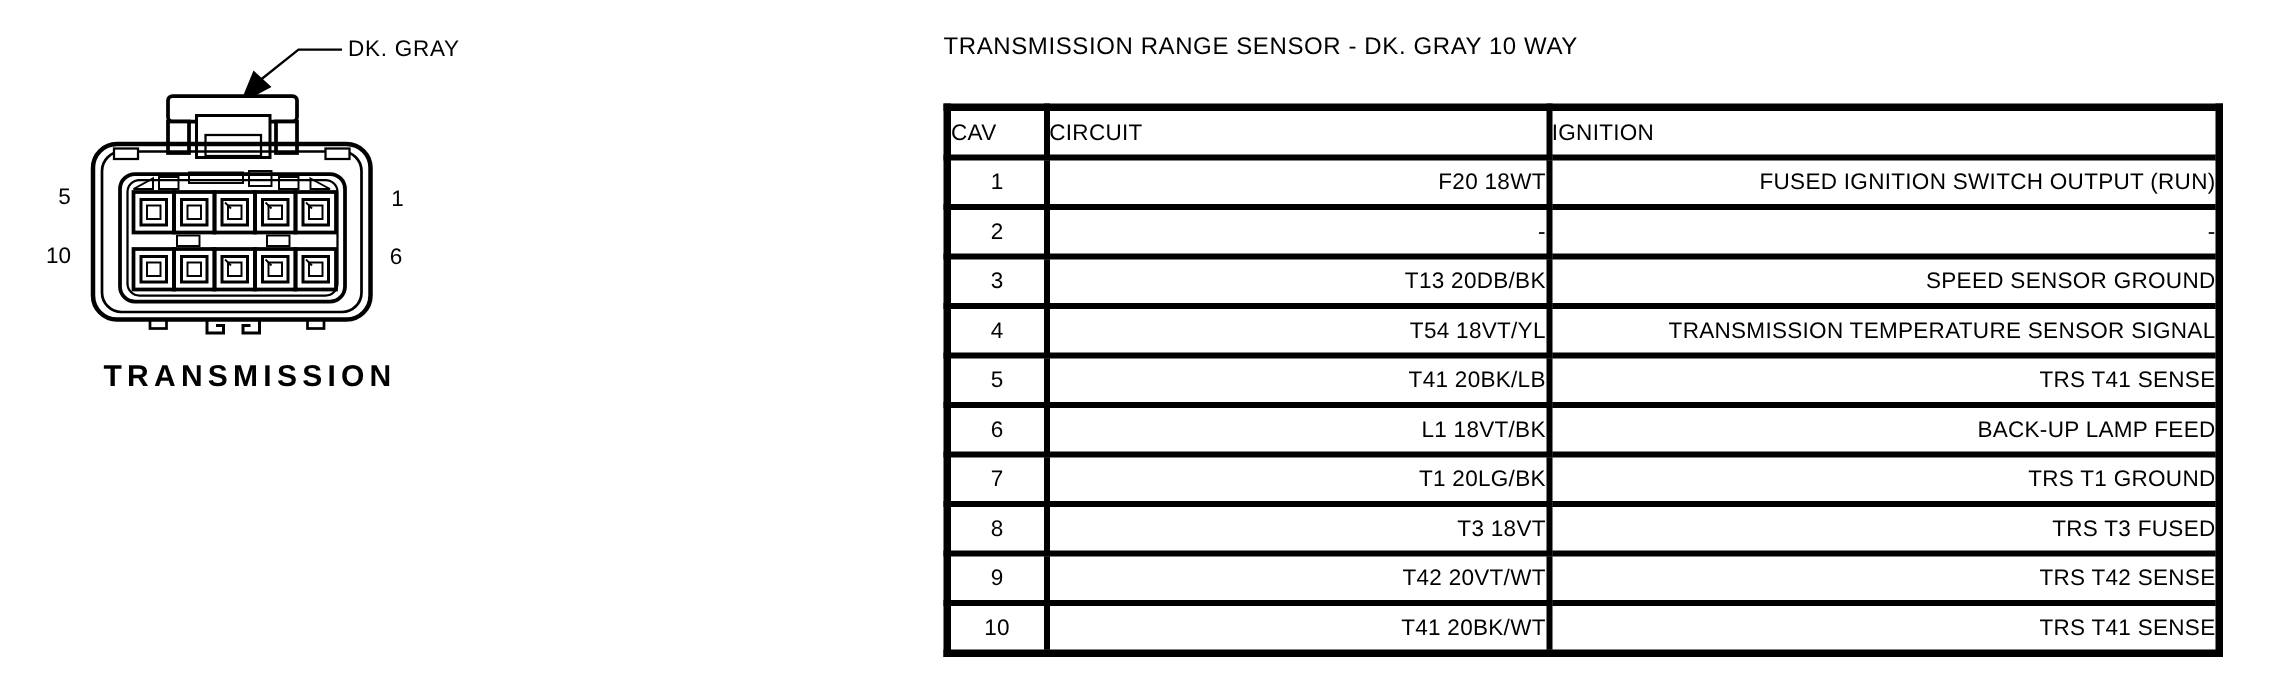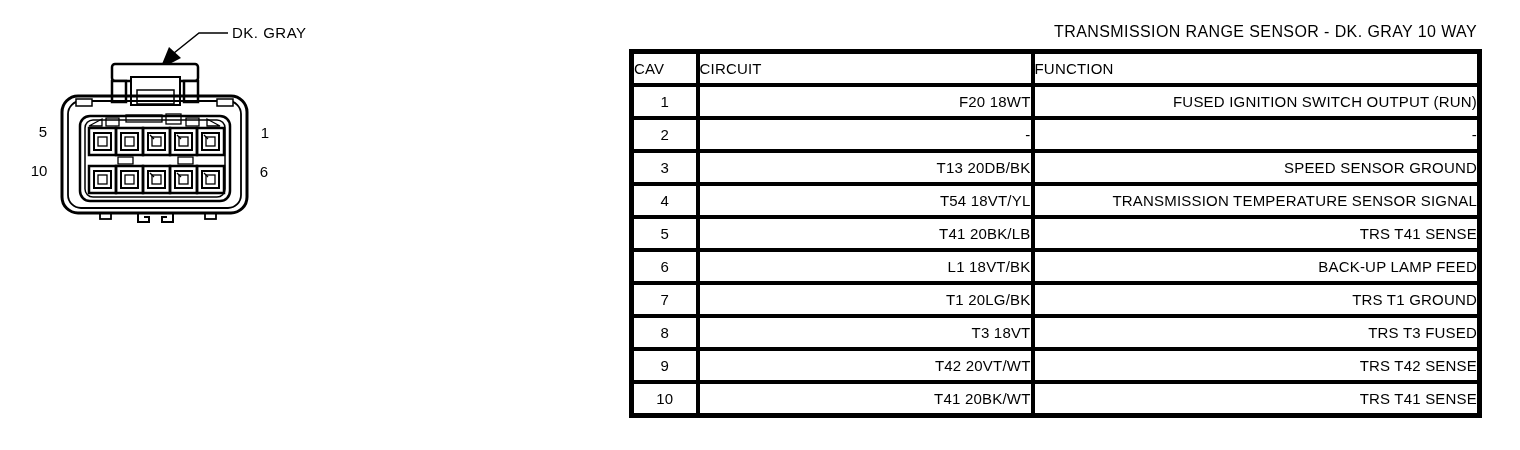--- a/index.html
+++ b/index.html
@@ -52,25 +52,25 @@
     white-space: nowrap;
   }
 
   
   .table-panel {
     position: absolute;
     left: 629px; top: 24px;
     width: 848px;
   }
   .table-title {
-    text-align: right;
+    text-align: left;
     font-size: 16px;
     letter-spacing: 0.4px;
     line-height: 16px;
-    margin: 0 0 9px 0;
+    margin: 0 0 29px 0;
     white-space: nowrap;
   }
   table.pinout {
     border-collapse: collapse;
     table-layout: fixed;
     width: 848px;
     border: 5px solid #000;
   }
   table.pinout th, table.pinout td {
     border: 4px solid #000;
@@ -182,37 +182,38 @@
   </svg>
 
   <span class="dk-gray-label">DK. GRAY</span>
 
   <span class="pin-label p5">5</span>
   <span class="pin-label p1">1</span>
   <span class="pin-label p10">10</span>
   <span class="pin-label p6">6</span>
 
   <div class="connector-caption">
+    <div>TRANSMISSION</div>
   </div>
 </div>
 
 <div class="table-panel">
   <div class="table-title">TRANSMISSION RANGE SENSOR - DK. GRAY 10 WAY</div>
 
   <table class="pinout">
     <colgroup>
       <col style="width:66px">
       <col style="width:335px">
       <col style="width:447px">
     </colgroup>
     <thead>
       <tr>
         <th>CAV</th>
         <th>CIRCUIT</th>
-        <th>FUNCTION</th>
+        <th>IGNITION</th>
       </tr>
     </thead>
     <tbody>
       <tr>
         <td class="cav-cell">1</td>
         <td class="circuit-cell">F20 18WT</td>
         <td class="function-cell">FUSED IGNITION SWITCH OUTPUT (RUN)</td>
       </tr>
       <tr>
         <td class="cav-cell">2</td>

